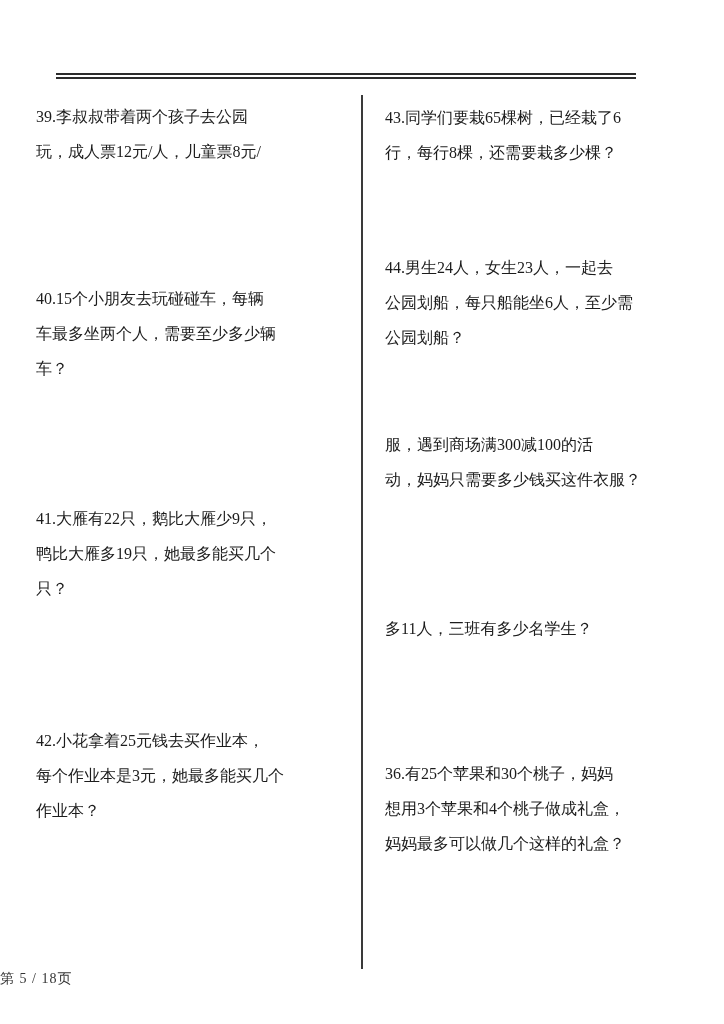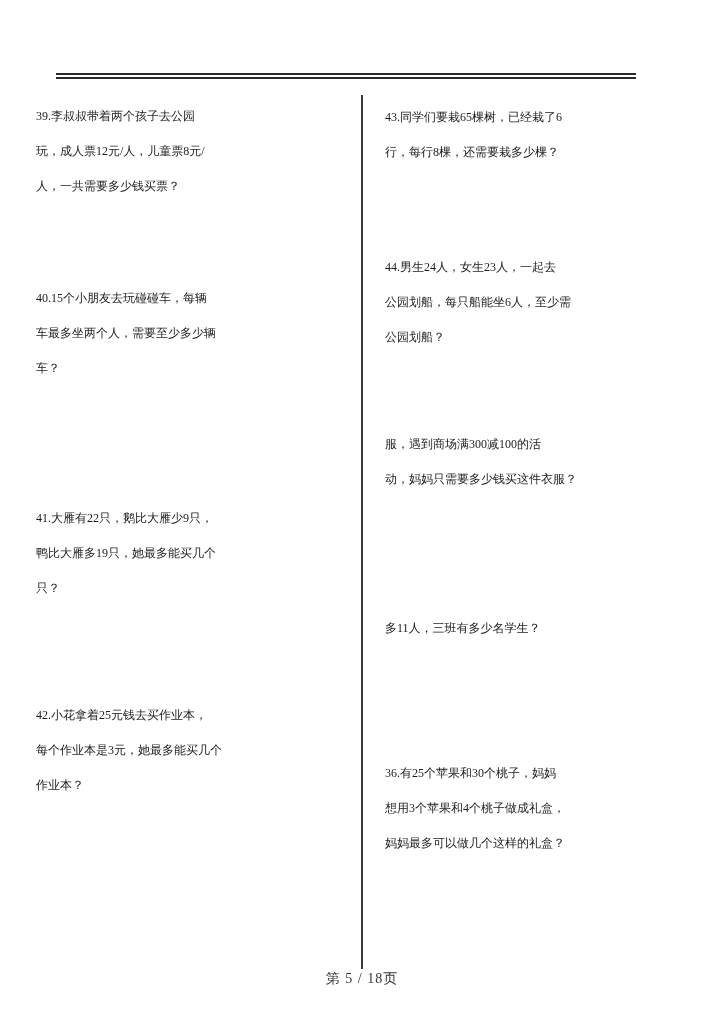--- a/index.html
+++ b/index.html
@@ -25,65 +25,64 @@
   .v-rule {
     position: absolute;
     left: 361px;
     top: 95px;
     width: 1.5px;
     height: 874px;
     background: #3a3a3a;
   }
   .problem {
     position: absolute;
-    font-size: 12px;
+    font-size: 16px;
     line-height: 35px;
     letter-spacing: 0px;
   }
   .problem .line { white-space: nowrap; }
   .col-left  { left: 36px;  width: 322px; }
   .col-right { left: 385px; width: 330px; }
   .footer {
     position: absolute;
     left: 0;
     top: 970px;
     width: 724px;
-    text-align: center;
+    text-align: left;
     font-size: 14px;
     color: #333333;
     letter-spacing: 1px;
   }
 </style>
 </head>
 <body>
 
 <div class="page">
 
   <div class="top-rule"></div>
   <div class="v-rule"></div>
 
   <section class="problem col-left" style="top:99px">
     <div class="line">39.李叔叔带着两个孩子去公园</div>
     <div class="line">玩，成人票12元/人，儿童票8元/</div>
-    <div class="line">人，一共需要多少钱买票？</div>
   </section>
 
   <section class="problem col-left" style="top:281px">
     <div class="line">40.15个小朋友去玩碰碰车，每辆</div>
     <div class="line">车最多坐两个人，需要至少多少辆</div>
     <div class="line">车？</div>
   </section>
 
   <section class="problem col-left" style="top:501px">
     <div class="line">41.大雁有22只，鹅比大雁少9只，</div>
     <div class="line">鸭比大雁多19只，她最多能买几个</div>
     <div class="line">只？</div>
   </section>
 
-  <section class="problem col-left" style="top:698px">
+  <section class="problem col-left" style="top:723px">
     <div class="line">42.小花拿着25元钱去买作业本，</div>
     <div class="line">每个作业本是3元，她最多能买几个</div>
     <div class="line">作业本？</div>
   </section>
 
   <section class="problem col-right" style="top:100px">
     <div class="line">43.同学们要栽65棵树，已经栽了6</div>
     <div class="line">行，每行8棵，还需要栽多少棵？</div>
   </section>
 

